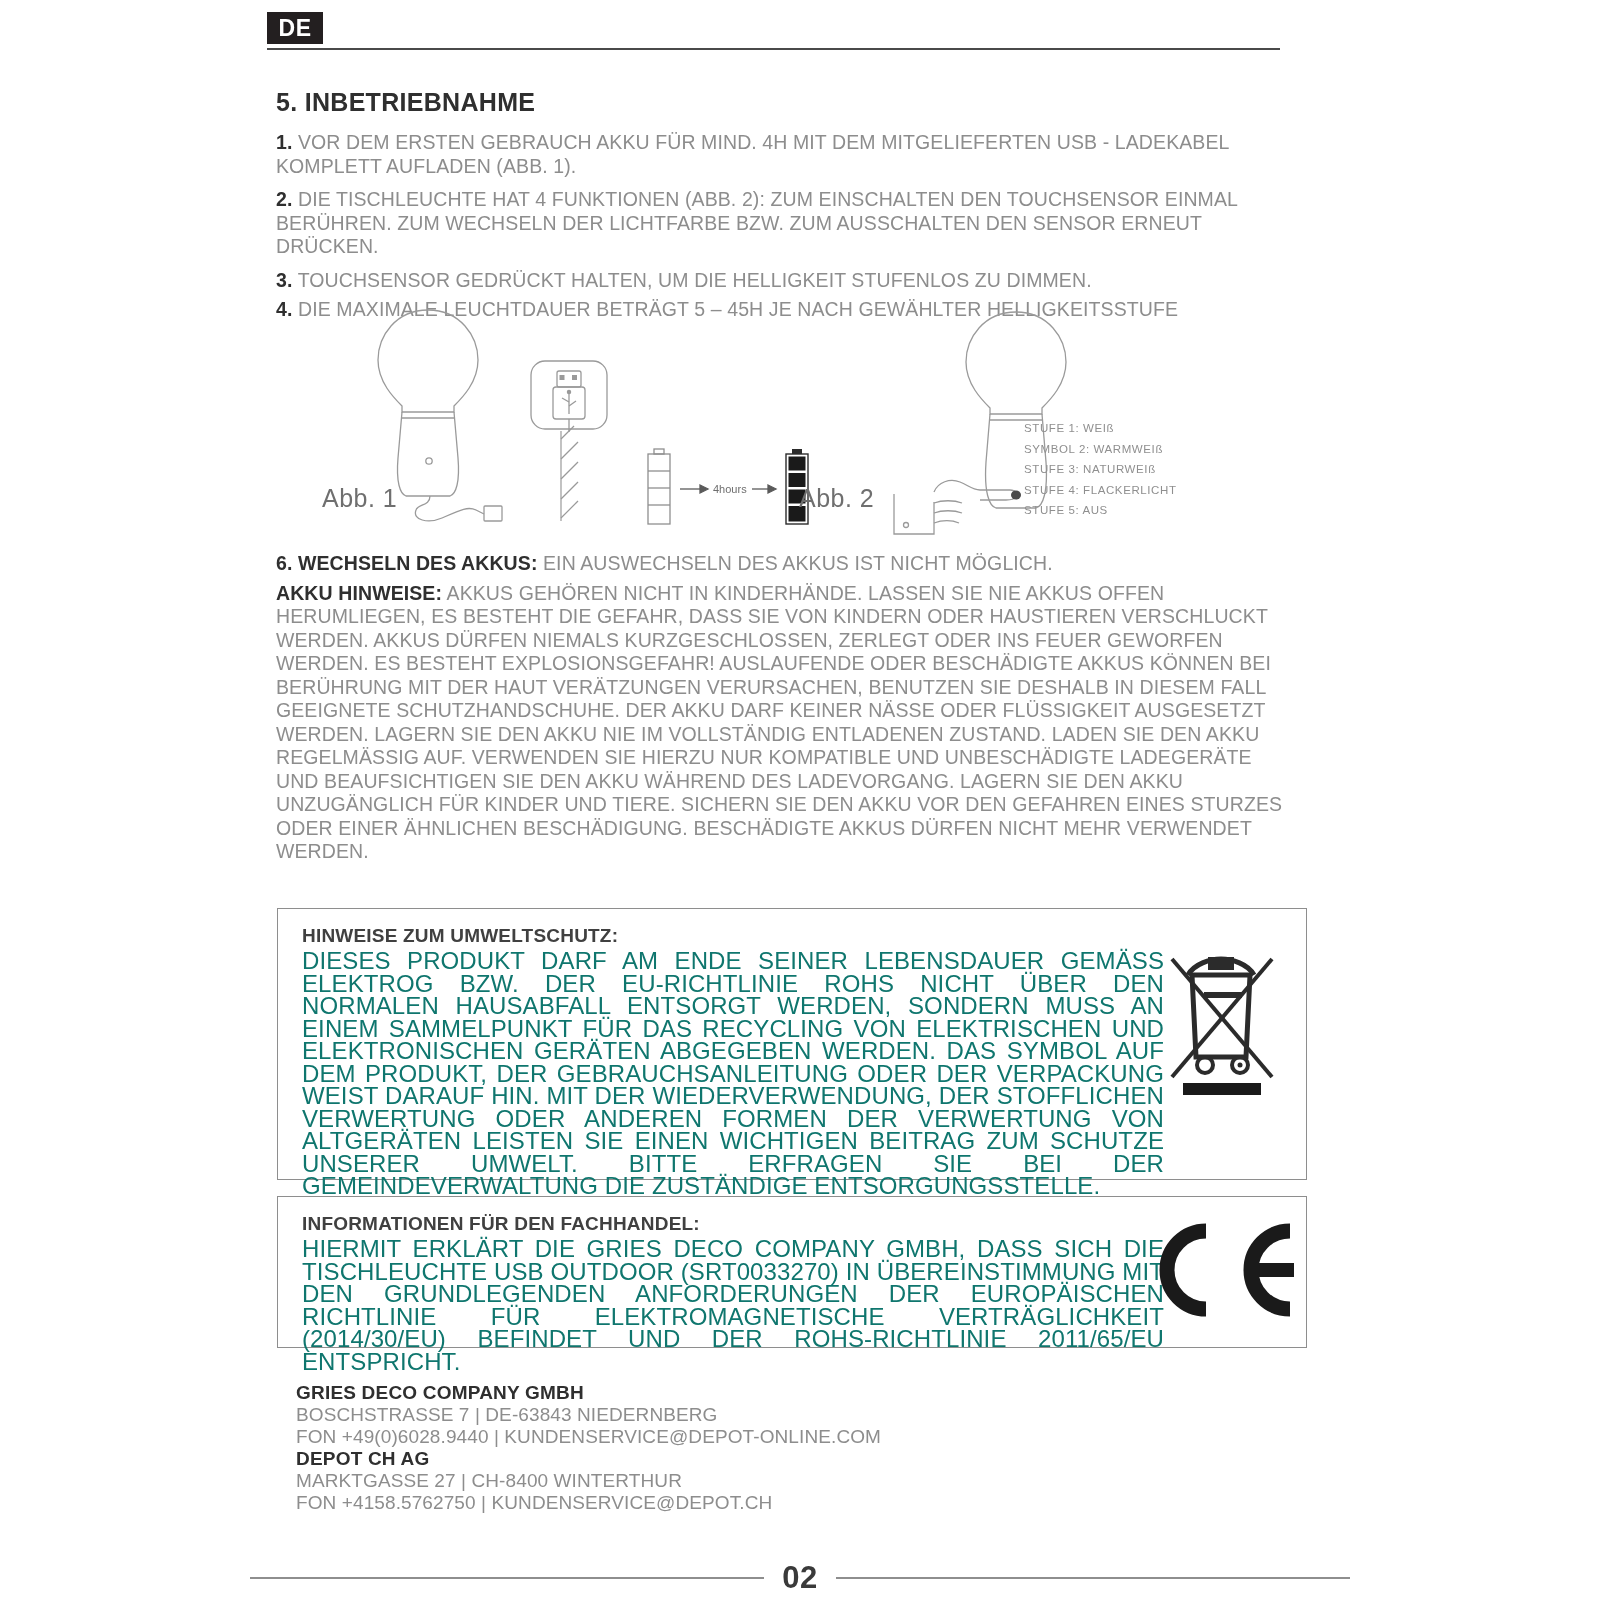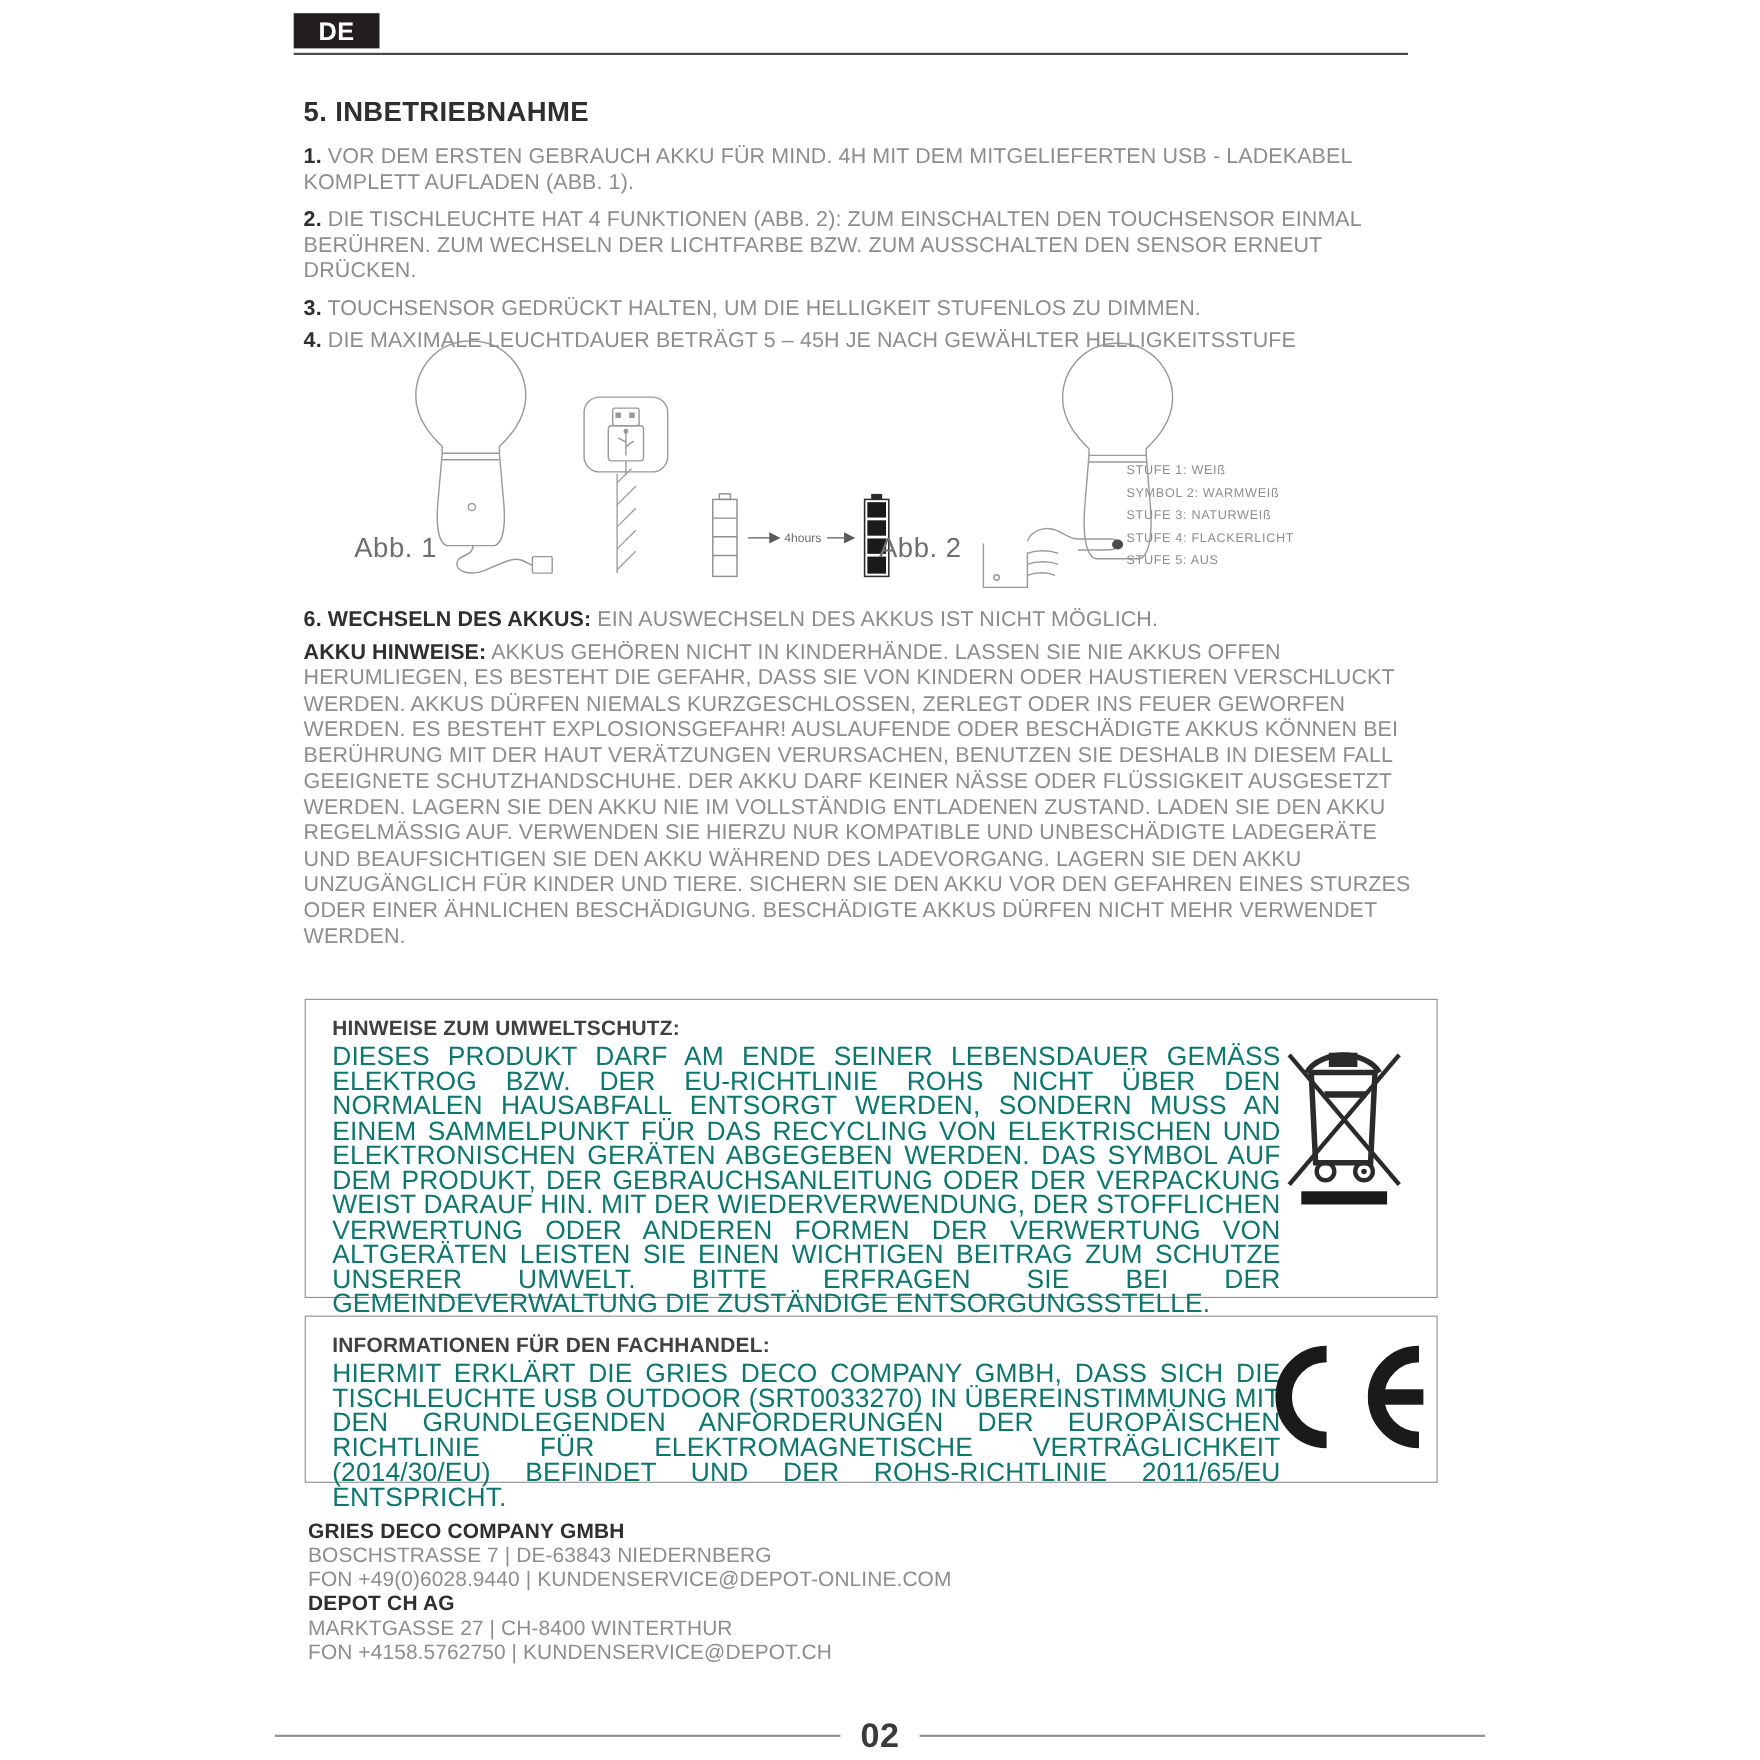--- a/index.html
+++ b/index.html
@@ -20,21 +20,21 @@
     left: 0; top: 0;
     width: 1600px;
     height: 1600px;
   }
 
   
   .lang-badge {
     position: absolute;
     left: 267px;
     top: 12px;
-    width: 78px;
+    width: 56px;
     height: 32px;
     background: #231f20;
     color: #ffffff;
     font-weight: bold;
     font-size: 23px;
     letter-spacing: 0.5px;
     display: flex;
     align-items: center;
     justify-content: center;
     line-height: 1;
@@ -144,21 +144,21 @@
     position: absolute;
     left: 862px;
     top: 18px;
     width: 160px;
     height: 110px;
   }
 
   
   .footer {
     position: absolute;
-    left: 280px;
+    left: 296px;
     top: 1382px;
     width: 900px;
   }
   .f-strong {
     font-size: 19px;
     font-weight: bold;
     color: #2f2f2f;
     line-height: 22px;
     letter-spacing: 0.2px;
   }

